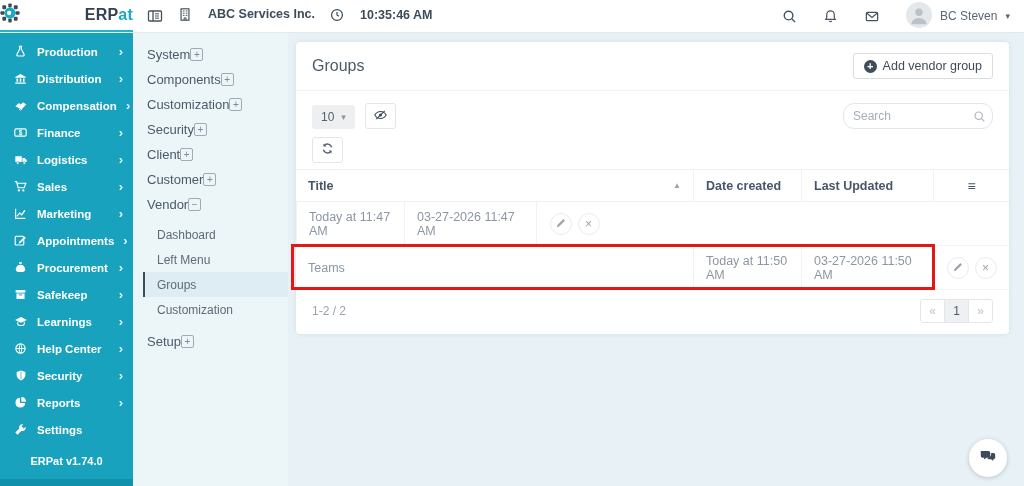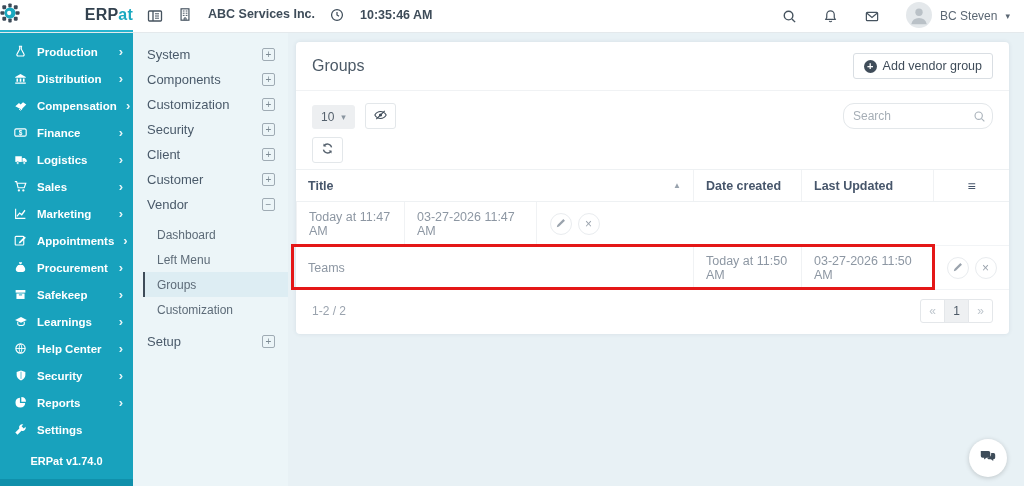--- a/index.html
+++ b/index.html
@@ -25,21 +25,21 @@
   
   .sidenav { width:133px; background:#18a2bd; display:flex; flex-direction:column; padding-top:5px; flex-shrink:0; }
   .side-item { height:27px; display:flex; align-items:center; gap:9px; padding:0 10px 0 13px; color:#fff; font-size:11.5px; font-weight:bold; cursor:pointer; }
   .side-item .icn { width:15px; display:flex; justify-content:center; flex-shrink:0; }
   .side-item .chev { margin-left:auto; font-size:13px; line-height:1; opacity:.9; }
   .side-version { margin-top:auto; text-align:center; color:#fff; font-size:11px; font-weight:bold; padding:8px 9px 12px; }
   .side-strip { height:7px; background:#1090ab; }
 
   
   .submenu { width:155px; background:#ecf5f8; padding-top:9px; font-size:13px; color:#4a5a6a; flex-shrink:0; overflow:hidden; }
-  .sub-item { height:25px; display:flex; align-items:center; justify-content:space-between; padding:0 13px 0 14px; cursor:pointer; }
+  .sub-item { height:25px; display:flex; align-items:center; padding:0 13px 0 14px; cursor:pointer; }
   .expand-box { width:13px; height:13px; border:1px solid #9fabb4; border-radius:2px; display:flex; align-items:center; justify-content:center; font-size:10px; line-height:1; color:#7c8a94; }
   .sub-children { margin:5px 0 7px; }
   .sub-child { height:25px; display:flex; align-items:center; margin-left:10px; padding-left:14px; font-size:12px; color:#5d6b78; cursor:pointer; }
   .sub-child.active { background:#ddedf3; border-left:2px solid #3e4c59; padding-left:12px; }
 
   
   .content { flex:1; position:relative; padding:9px 15px 0 8px; min-width:0; }
   .card { background:#fff; border-radius:4px; box-shadow:0 0 4px rgba(50,70,90,.10); position:relative; }
   .card-head { display:flex; justify-content:space-between; align-items:center; padding:11px 16px; border-bottom:1px solid #f0f2f4; }
   .card-title { font-size:16px; color:#4c5a67; }

